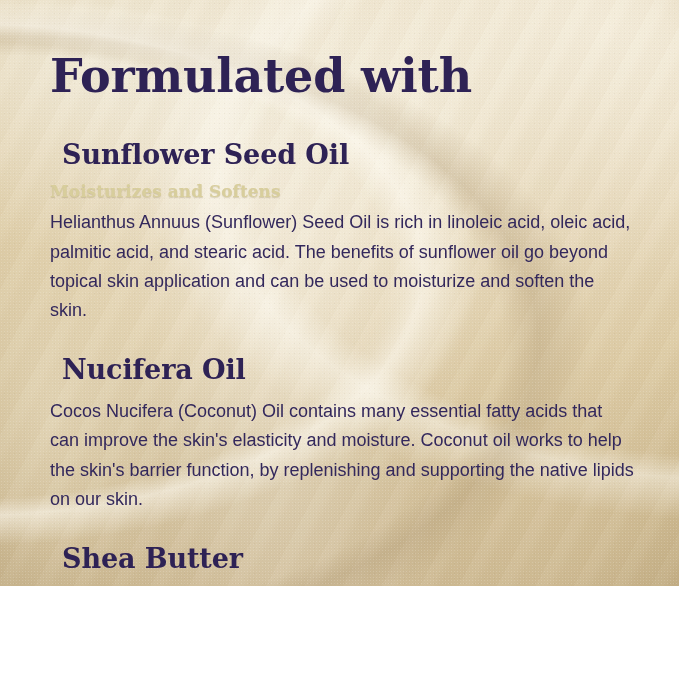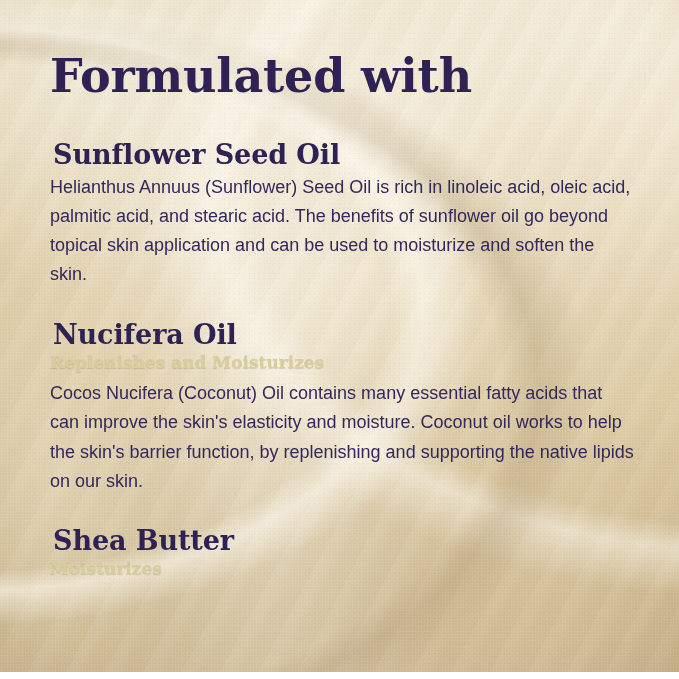--- a/index.html
+++ b/index.html
@@ -9,21 +9,21 @@
   body {
     width: 679px;
     height: 679px;
     font-family: "Liberation Sans", sans-serif;
     overflow: hidden;
   }
 
   #page {
     position: relative;
     width: 679px;
-    height: 672px;
+    height: 586px;
     overflow: hidden;
     background-color: #d8c9a8;
   }
 
   
   .bg-layer {
     position: absolute;
     inset: 0;
   }
   .bg-base {
@@ -94,21 +94,21 @@
   .section:last-child {
     margin-bottom: 0;
   }
 
   .sec-title {
     font-family: "DejaVu Serif", serif;
     font-weight: 700;
     font-size: 27px;
     line-height: 1.12;
     color: #2e2255;
-    margin: 3px;
+    margin: 12px;
     letter-spacing: -0.1px;
   }
   .sec-sub {
     font-family: "DejaVu Serif", serif;
     font-weight: 700;
     font-size: 17px;
     line-height: 1.15;
     color: #d8ce9c;
     margin: 1px 0 7px 0;
     text-shadow: 0 1px 1px rgba(120,104,60,0.25);
@@ -137,26 +137,26 @@
   <div class="bg-layer bg-arc"></div>
   <div class="bg-layer bg-grain"></div>
   <div class="bg-layer bg-vignette"></div>
 
   <div class="content">
 
     <h1 class="headline">Formulated with</h1>
 
     <div class="section" id="s1">
       <h2 class="sec-title">Sunflower Seed Oil</h2>
+      <div class="sec-sub">Moisturizes and Softens</div>
       <p class="sec-body">Helianthus Annuus (Sunflower) Seed Oil is rich in linoleic acid, oleic acid, palmitic acid, and stearic acid. The benefits of sunflower oil go beyond topical skin application and can be used to moisturize and soften the skin.</p>
     </div>
 
     <div class="section" id="s2">
       <h2 class="sec-title">Nucifera Oil</h2>
-      <div class="sec-sub">Replenishes and Moisturizes</div>
       <p class="sec-body">Cocos Nucifera (Coconut) Oil contains many essential fatty acids that can improve the skin's elasticity and moisture. Coconut oil works to help the skin's barrier function, by replenishing and supporting the native lipids on our skin.</p>
     </div>
 
     <div class="section" id="s3">
       <h2 class="sec-title">Shea Butter</h2>
       <div class="sec-sub">Moisturizes</div>
     </div>
 
   </div>
 </div>

